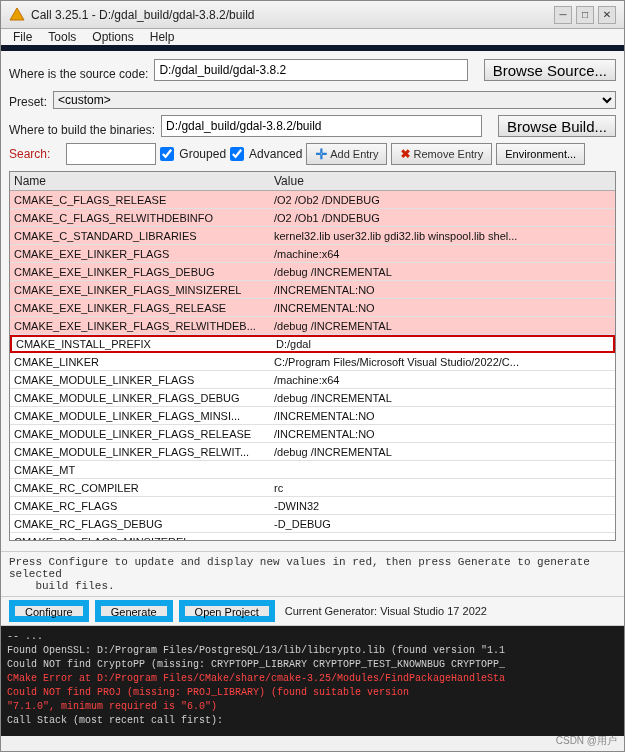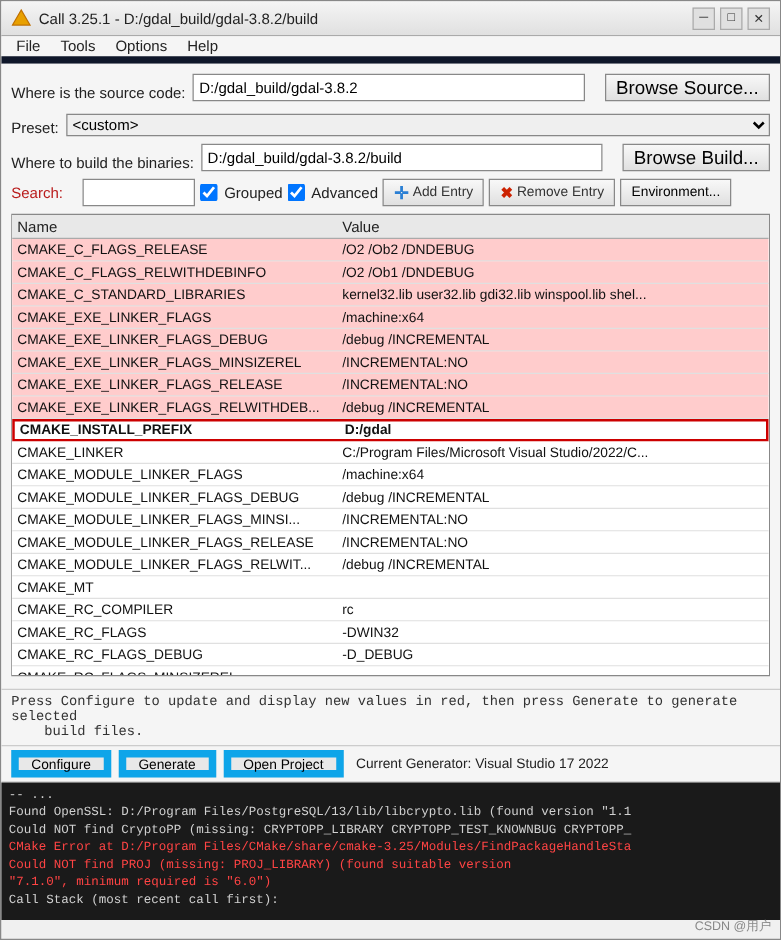--- a/index.html
+++ b/index.html
@@ -199,21 +199,20 @@
       min-height: 18px;
       align-items: center;
       border-bottom: 1px solid #e0e0e0;
     }
     .table-row.red-bg {
       background: #ffcccc;
     }
     .table-row.selected {
       background: white;
       border: 2px solid #cc0000;
-      font-weight: bold;
     }
     .table-row.white-bg {
       background: white;
     }
     .cell-name {
       width: 260px;
       font-size: 11px;
       color: #111;
       overflow: hidden;
       text-overflow: ellipsis;

